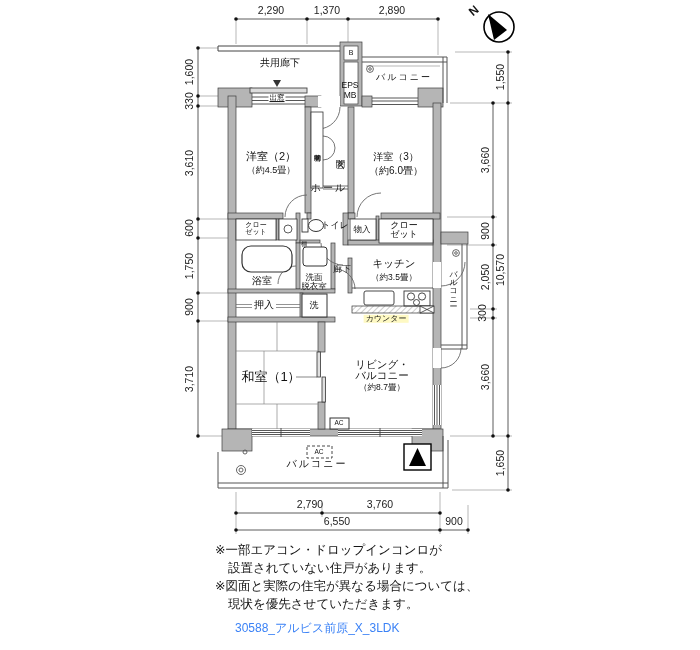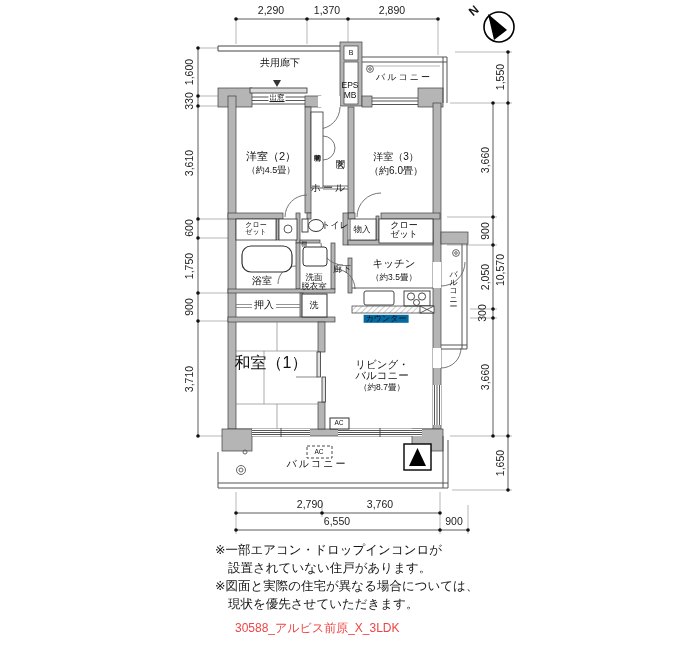--- a/index.html
+++ b/index.html
@@ -6,21 +6,21 @@
   #canvas{position:relative;width:700px;height:650px;background:#ffffff;overflow:hidden;
           font-family:"Liberation Sans","DejaVu Sans",sans-serif;color:#1a1a1a;}
   svg{position:absolute;left:0;top:0;}
   .lbl{position:absolute;transform:translate(-50%,-50%);white-space:nowrap;color:#111;
        text-align:center;line-height:1.05;}
   .rot{position:absolute;transform:translate(-50%,-50%) rotate(-90deg);white-space:nowrap;color:#222;}
   .vert{position:absolute;transform:translate(-50%,-50%);writing-mode:vertical-rl;
         text-orientation:upright;white-space:nowrap;color:#111;letter-spacing:0px;}
   .dim{font-size:10.5px;color:#222;}
   .note{position:absolute;font-size:12.5px;color:#151515;white-space:nowrap;font-weight:500;}
-  .foot{position:absolute;font-size:12px;color:#ef4444;white-space:nowrap;font-weight:500;}
+  .foot{position:absolute;font-size:12px;color:#3b82f6;white-space:nowrap;font-weight:500;}
 </style>
 </head>
 <body>
 
 <div id="canvas">
 
 <svg width="700" height="650" viewBox="0 0 700 650">
   <defs>
     <pattern id="hatch" width="4" height="4" patternUnits="userSpaceOnUse" patternTransform="rotate(45)">
       <line x1="0" y1="0" x2="0" y2="4" stroke="#999" stroke-width="1"></line>
@@ -333,23 +333,23 @@
 </div>
 <div class="lbl" style="left:304px;top:244px;font-size:6px;">棚</div>
 <div class="lbl" style="left:342px;top:270px;font-size:9px;">廊下</div>
 
 <div class="lbl" style="left:394px;top:264px;font-size:10.5px;">キッチン</div>
 <div class="lbl" style="left:394px;top:277px;font-size:8.5px;">（約3.5畳）</div>
 <div class="vert" style="left:452px;top:283px;font-size:8px;">バルコニー</div>
 
 <div class="lbl" style="left:264px;top:305px;font-size:10px;background:#fff;padding:0 2px;">押入</div>
 <div class="lbl" style="left:314px;top:306px;font-size:9px;">洗</div>
-<div class="lbl" style="left:386px;top:319px;font-size:8px;background:#0369a1;padding:0 2px;">カウンター</div>
-
-<div class="lbl" style="left:271px;top:363px;font-size:16px;">和室（1）</div>
+<div class="lbl" style="left:386px;top:319px;font-size:8px;background:#fef9c3;padding:0 2px;">カウンター</div>
+
+<div class="lbl" style="left:271px;top:377px;font-size:13px;">和室（1）</div>
 <div class="lbl" style="left:382px;top:376px;font-size:10.5px;">
   <span>リビング・</span><br>
   <span>バルコニー</span><br>
   <span style="font-size:8.5px;">（約8.7畳）</span>
 </div>
 
 <div class="lbl" style="left:339px;top:423px;font-size:6.5px;">AC</div>
 <div class="lbl" style="left:319px;top:452px;font-size:6.5px;">AC</div>
 <div class="lbl" style="left:317px;top:464px;font-size:10px;letter-spacing:2px;">バルコニー</div>
 

